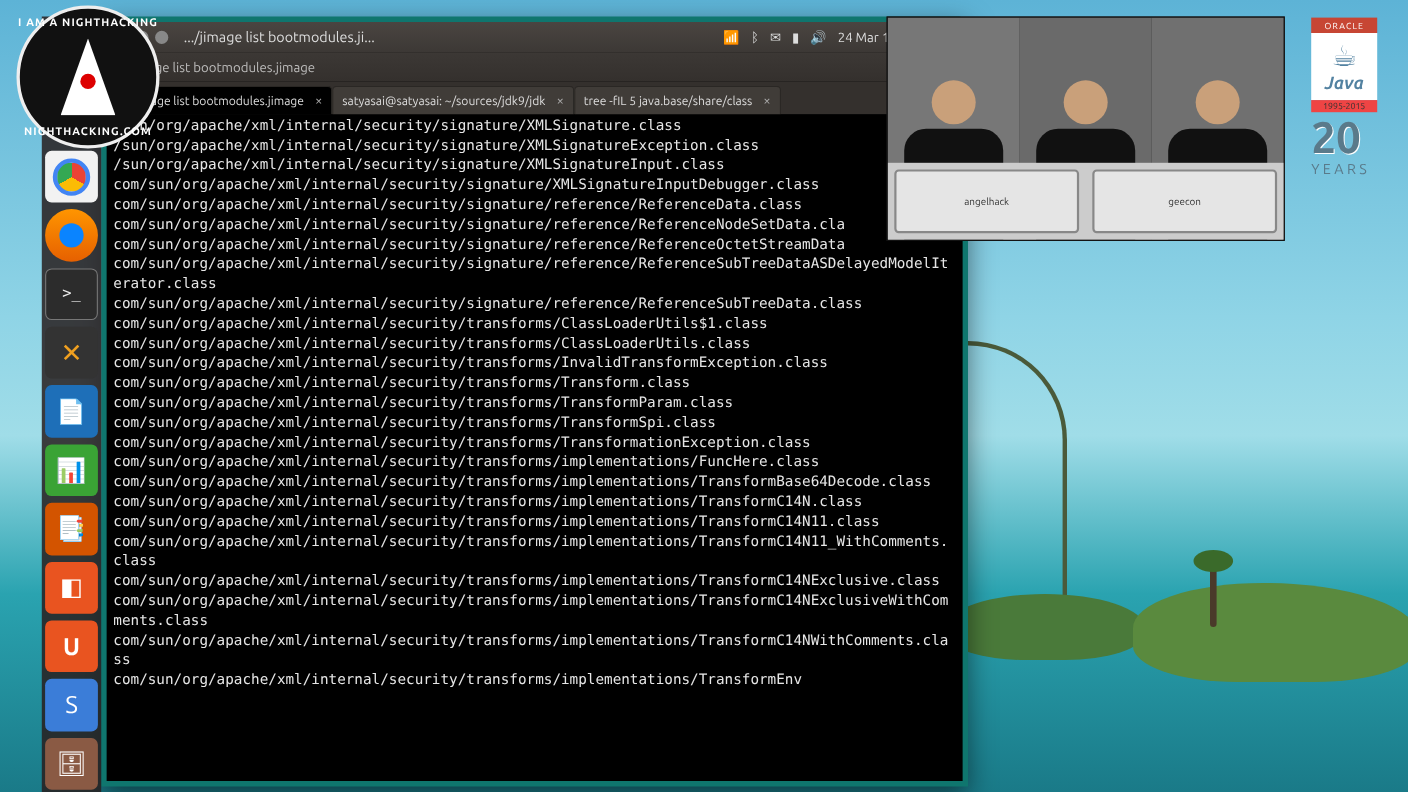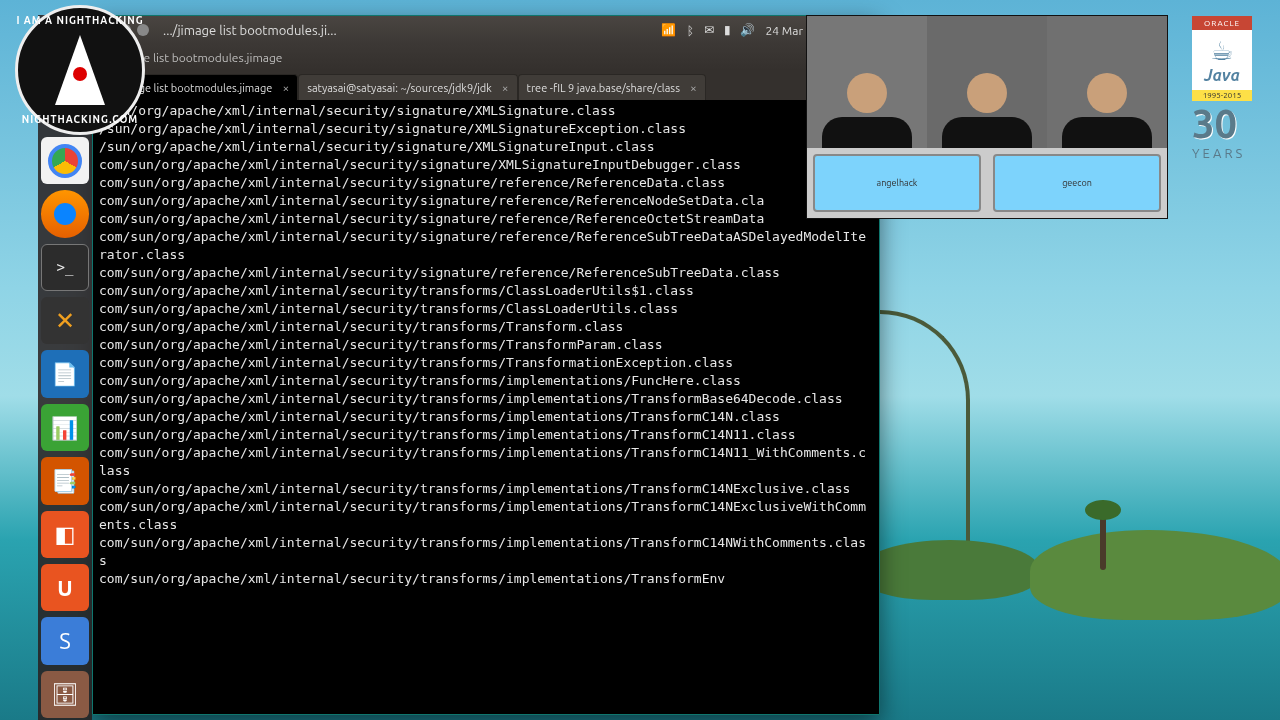--- a/index.html
+++ b/index.html
@@ -86,21 +86,21 @@
   }
   .duke::before{content:"";position:absolute;inset:0;background:#fff;clip-path:polygon(50% 0,100% 100%,0 100%);}
   .duke::after{content:"";position:absolute;left:18px;top:32px;width:14px;height:14px;background:#d00;border-radius:50%;}
 
   
   .window {
     position:absolute;
     left:92px; top:15px;
     width:788px; height:700px;
     background:#000;
-    border:1px solid #0f766e;
+    border:5px solid #0f766e;
     border-top-left-radius:8px;border-top-right-radius:8px;
     box-shadow:0 8px 24px rgba(0,0,0,0.5);
     z-index:2;
     display:flex;flex-direction:column;
     overflow:hidden;
   }
   .titlebar {
     height:28px; background:linear-gradient(#4a4541,#3c3835);
     display:flex;align-items:center;gap:8px;padding:0 8px;
     color:#ddd;font-size:13px;
@@ -145,34 +145,34 @@
     width:362px;height:204px;
     background:#222;z-index:5;
     border:1px solid #111;
     overflow:hidden;
   }
   .people{position:absolute;inset:0;display:flex;}
   .person{flex:1;background:#666;position:relative;}
   .person::before{content:"";position:absolute;left:50%;top:28%;transform:translateX(-50%);width:40px;height:40px;border-radius:50%;background:#c9a07a;}
   .person::after{content:"";position:absolute;left:50%;top:50%;transform:translateX(-50%);width:90px;height:120px;background:#111;border-radius:20px 20px 0 0;}
   .laptops{position:absolute;left:0;right:0;bottom:0;height:70px;background:#ccc;display:flex;}
-  .laptop{flex:1;margin:6px;background:#7dd3fc;border:2px solid #888;border-radius:4px;position:relative;font-size:9px;display:flex;align-items:center;justify-content:center;color:#333;}
+  .laptop{flex:1;margin:6px;background:#e5e5e5;border:2px solid #888;border-radius:4px;position:relative;font-size:9px;display:flex;align-items:center;justify-content:center;color:#333;}
   .heart{position:absolute;left:12px;bottom:34px;background:#fff;color:#d00;font-size:16px;padding:2px 6px;border-radius:4px;font-weight:bold;}
 
   
   .java20{
     position:absolute; right:14px; top:16px;
     width:74px;height:204px;z-index:5;
     display:flex;flex-direction:column;
   }
   .oracle-strip{width:60px;height:14px;background:#c74634;color:#fff;font-size:8px;display:flex;align-items:center;justify-content:center;letter-spacing:1px;}
   .java-block{background:#fff;width:60px;padding:6px 0;display:flex;flex-direction:column;align-items:center;}
   .java-cup{font-size:26px;color:#5382a1;}
   .java-word{font-size:16px;color:#5382a1;font-weight:bold;font-style:italic;}
-  .years-strip{background:#fde047;width:60px;font-size:8px;text-align:center;padding:1px 0;color:#333;}
+  .years-strip{background:#ef4444;width:60px;font-size:8px;text-align:center;padding:1px 0;color:#333;}
   .big20{font-size:40px;font-weight:bold;color:#5a7a8a;text-shadow:1px 1px 0 #fff;}
   .years-word{font-size:13px;color:#5a7a8a;letter-spacing:3px;}
 
   .footer-url{
     position:absolute;left:0;right:0;bottom:18px;text-align:center;
     font-size:24px;color:#fff;text-shadow:0 1px 3px rgba(0,0,0,0.4);
     z-index:1;letter-spacing:1px;
   }
 </style>
 </head>
@@ -231,38 +231,40 @@
   <div class="tab-row" id="tabrow">
       <div class="tab active">
         <span>.../jimage list bootmodules.jimage</span>
         <span class="close">×</span>
       </div>
       <div class="tab">
         <span>satyasai@satyasai: ~/sources/jdk9/jdk</span>
         <span class="close">×</span>
       </div>
       <div class="tab">
-        <span>tree -fIL 9 java.base/share/class</span>
+        <span>tree -fIL 5 java.base/share/class</span>
         <span class="close">×</span>
       </div>
     </div>
   <div class="terminal-body" id="termbody">
       <div>/sun/org/apache/xml/internal/security/signature/XMLSignature.class</div>
       <div>/sun/org/apache/xml/internal/security/signature/XMLSignatureException.class</div>
       <div>/sun/org/apache/xml/internal/security/signature/XMLSignatureInput.class</div>
       <div>com/sun/org/apache/xml/internal/security/signature/XMLSignatureInputDebugger.class</div>
       <div>com/sun/org/apache/xml/internal/security/signature/reference/ReferenceData.class</div>
       <div>com/sun/org/apache/xml/internal/security/signature/reference/ReferenceNodeSetData.cla</div>
       <div>com/sun/org/apache/xml/internal/security/signature/reference/ReferenceOctetStreamData</div>
       <div>com/sun/org/apache/xml/internal/security/signature/reference/ReferenceSubTreeDataASDelayedModelIterator.class</div>
       <div>com/sun/org/apache/xml/internal/security/signature/reference/ReferenceSubTreeData.class</div>
       <div>com/sun/org/apache/xml/internal/security/transforms/ClassLoaderUtils$1.class</div>
       <div>com/sun/org/apache/xml/internal/security/transforms/ClassLoaderUtils.class</div>
+      <div>com/sun/org/apache/xml/internal/security/transforms/InvalidTransformException.class</div>
       <div>com/sun/org/apache/xml/internal/security/transforms/Transform.class</div>
       <div>com/sun/org/apache/xml/internal/security/transforms/TransformParam.class</div>
+      <div>com/sun/org/apache/xml/internal/security/transforms/TransformSpi.class</div>
       <div>com/sun/org/apache/xml/internal/security/transforms/TransformationException.class</div>
       <div>com/sun/org/apache/xml/internal/security/transforms/implementations/FuncHere.class</div>
       <div>com/sun/org/apache/xml/internal/security/transforms/implementations/TransformBase64Decode.class</div>
       <div>com/sun/org/apache/xml/internal/security/transforms/implementations/TransformC14N.class</div>
       <div>com/sun/org/apache/xml/internal/security/transforms/implementations/TransformC14N11.class</div>
       <div>com/sun/org/apache/xml/internal/security/transforms/implementations/TransformC14N11_WithComments.class</div>
       <div>com/sun/org/apache/xml/internal/security/transforms/implementations/TransformC14NExclusive.class</div>
       <div>com/sun/org/apache/xml/internal/security/transforms/implementations/TransformC14NExclusiveWithComments.class</div>
       <div>com/sun/org/apache/xml/internal/security/transforms/implementations/TransformC14NWithComments.class</div>
       <div>com/sun/org/apache/xml/internal/security/transforms/implementations/TransformEnv</div>
@@ -282,17 +284,17 @@
   </div>
 </div>
 
 <div class="java20">
   <div class="oracle-strip">ORACLE</div>
   <div class="java-block">
     <div class="java-cup">☕</div>
     <div class="java-word">Java</div>
   </div>
   <div class="years-strip">1995-2015</div>
-  <div class="big20">30</div>
+  <div class="big20">20</div>
   <div class="years-word">YEARS</div>
 </div>
 
 <div class="footer-url">www.javaland.eu</div>
 
 </body></html>

